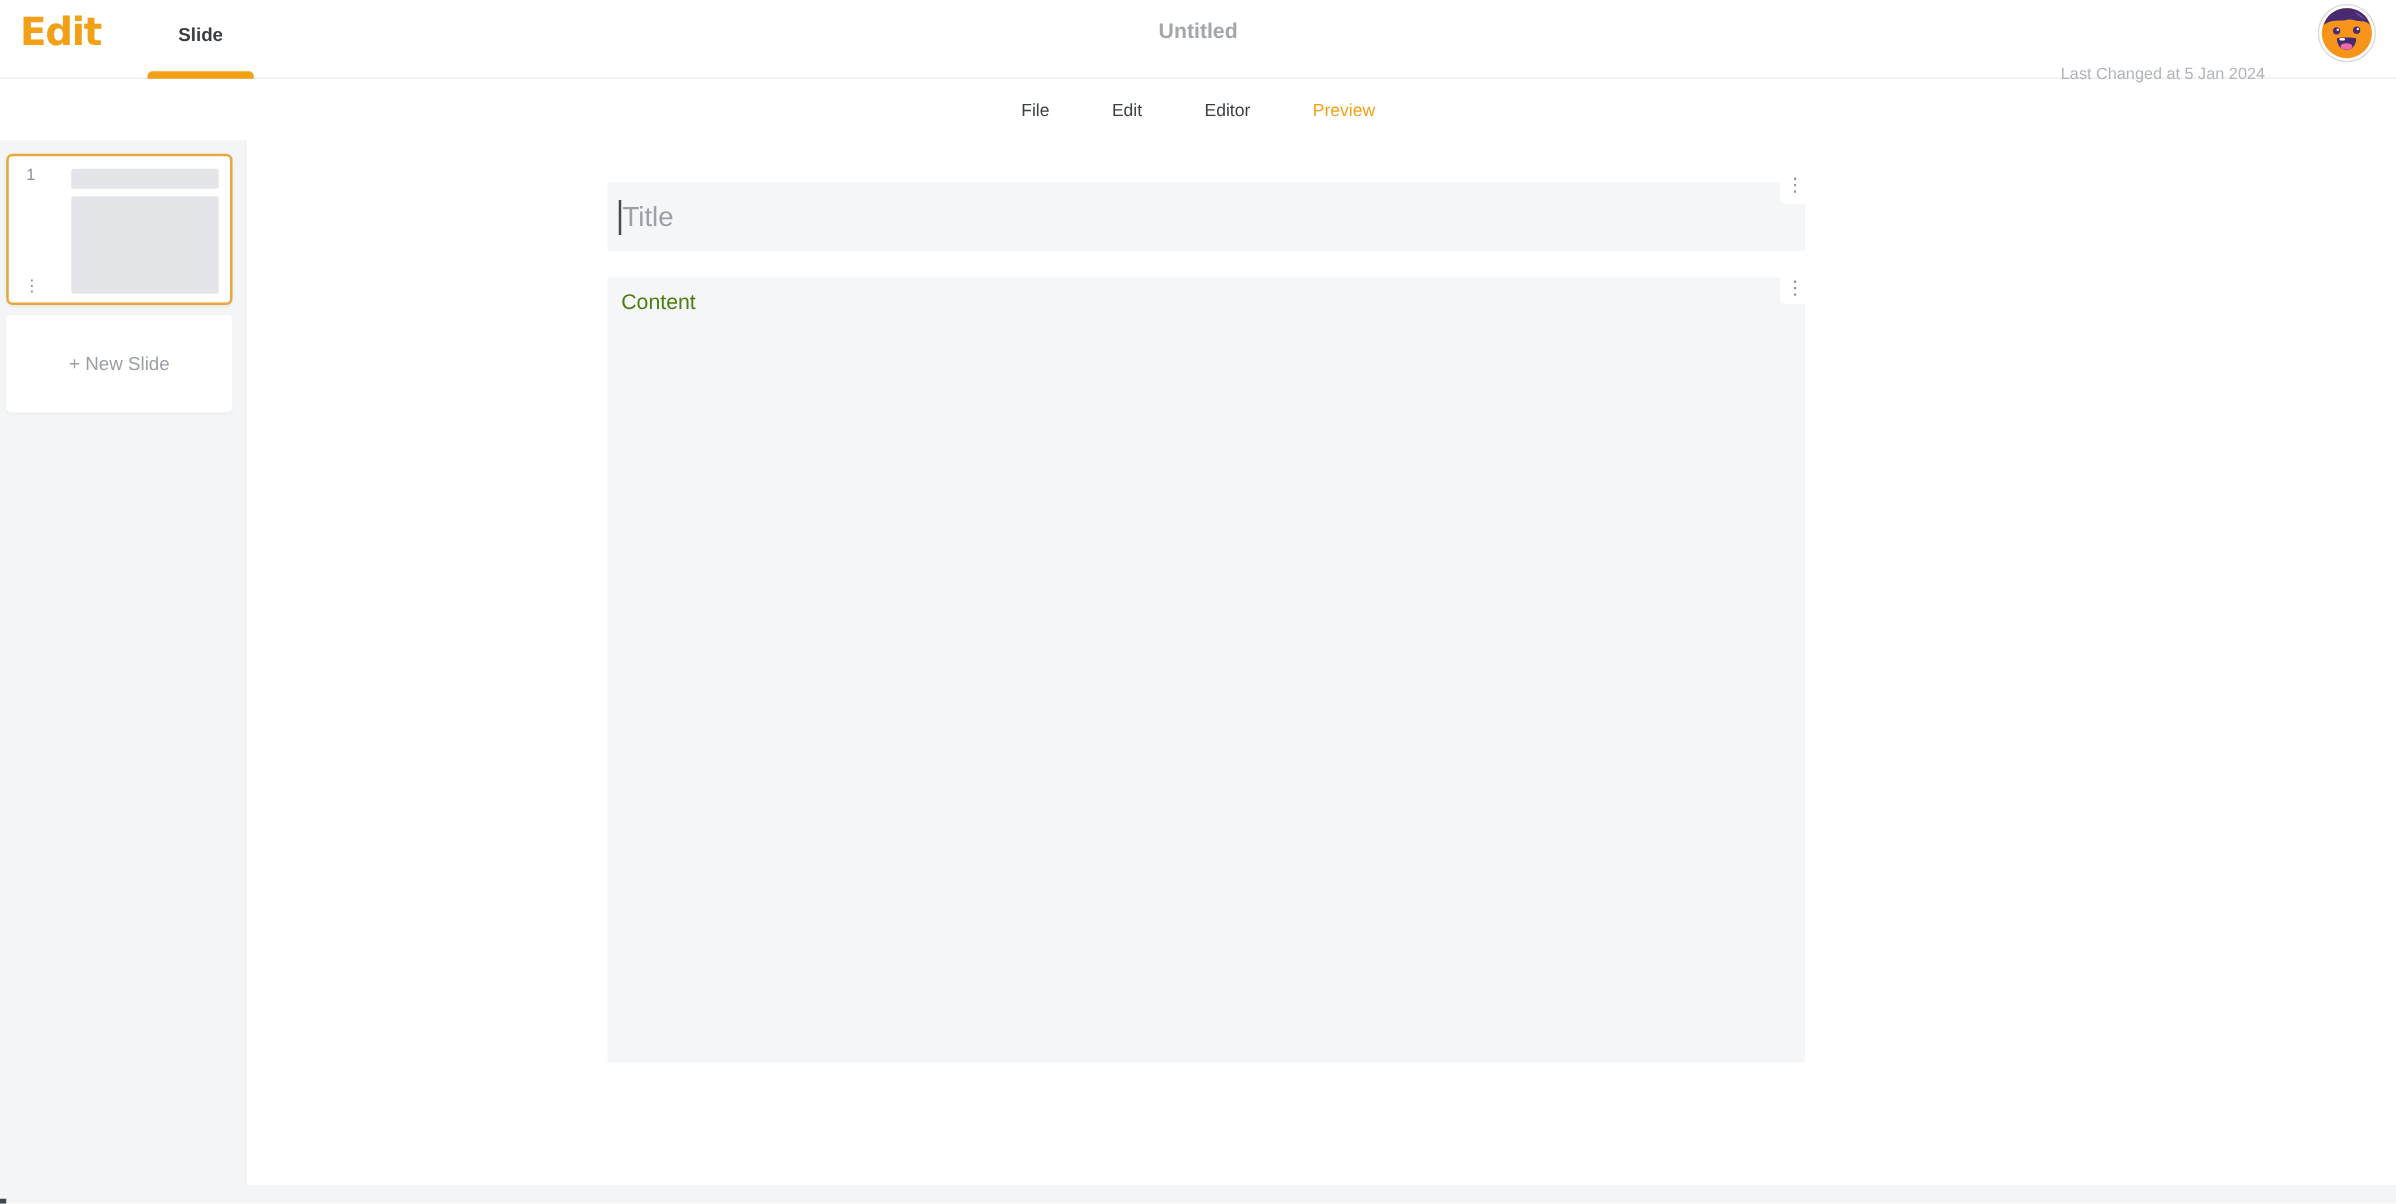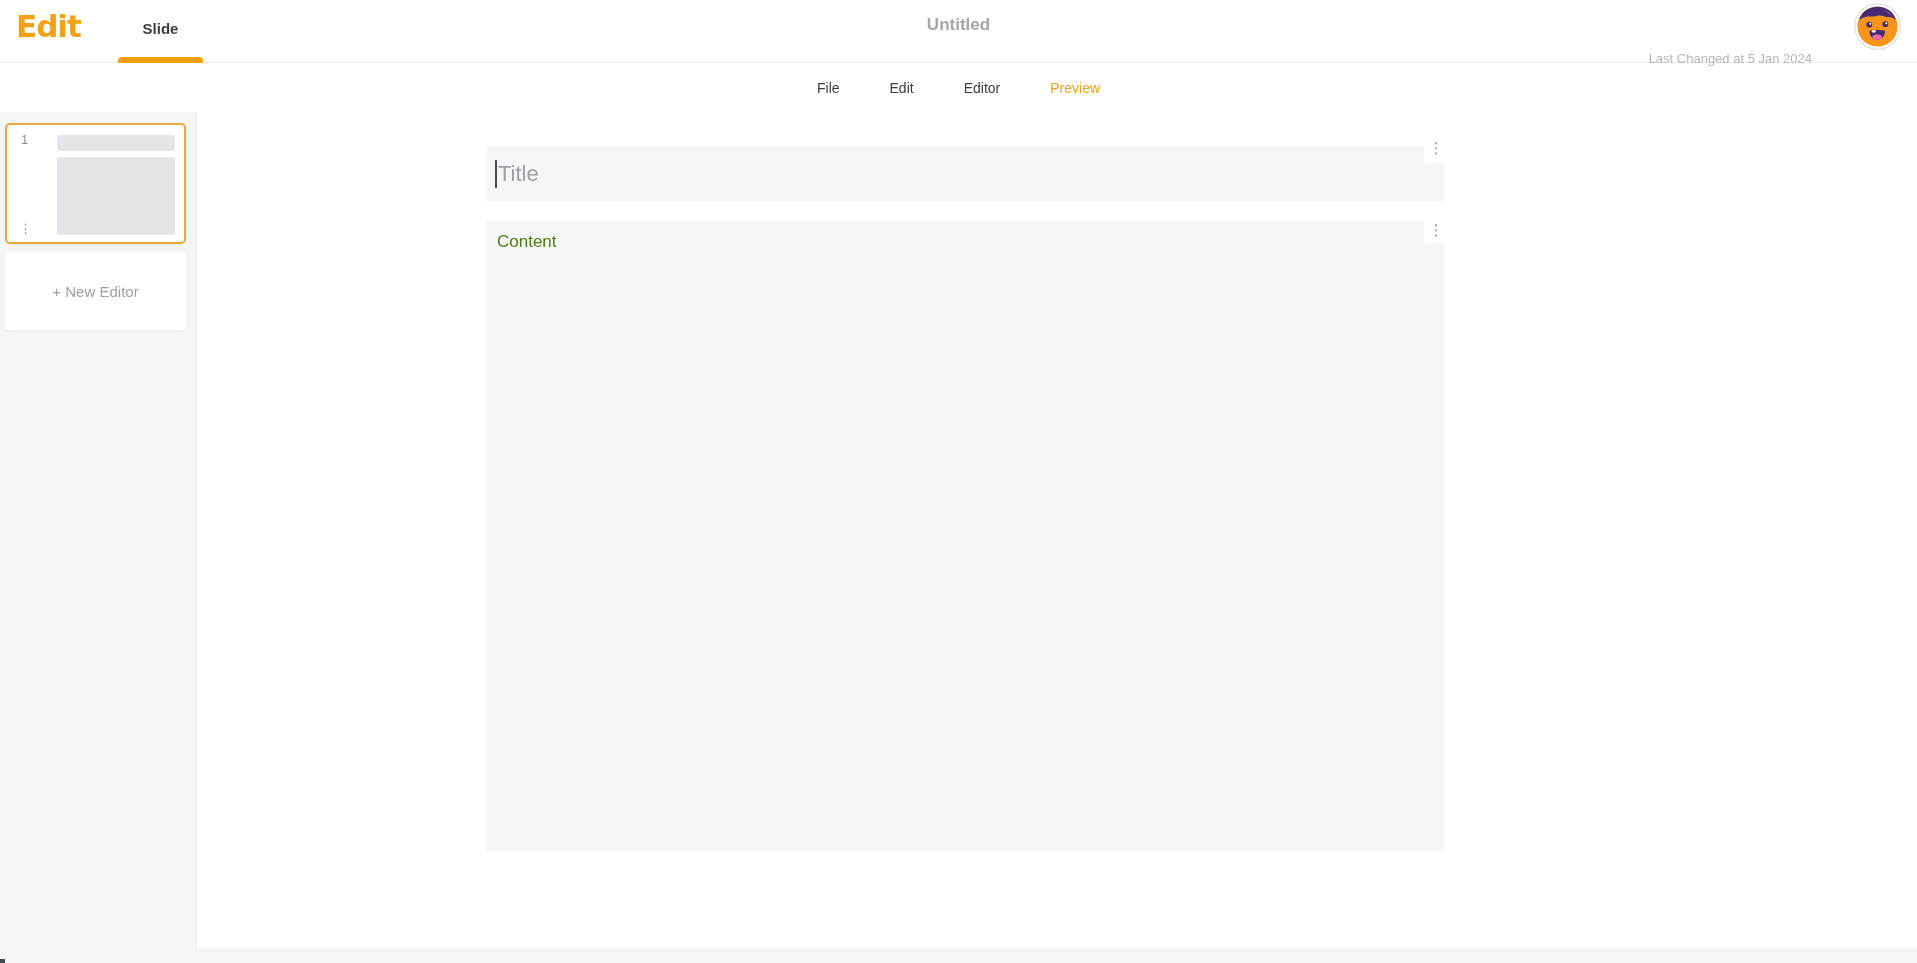--- a/index.html
+++ b/index.html
@@ -109,21 +109,21 @@
 <div class="sidebar">
 
   <div class="slide-card">
     <div class="slide-num">1</div>
     <div class="thumb-title-bar"></div>
     <div class="thumb-content-bar"></div>
     <div class="slide-kebab">⋮</div>
   </div>
 
   <div class="new-slide-btn">
-    <span>+ New Editor</span>
+    <span>+ New Slide</span>
   </div>
 
 </div>
 
 <div class="block title-block">
   <div class="title-inner">
     <div class="caret"></div>
     <span class="title-placeholder">Title</span>
   </div>
   <div class="kebab-chip kebab-title">⋮</div>

